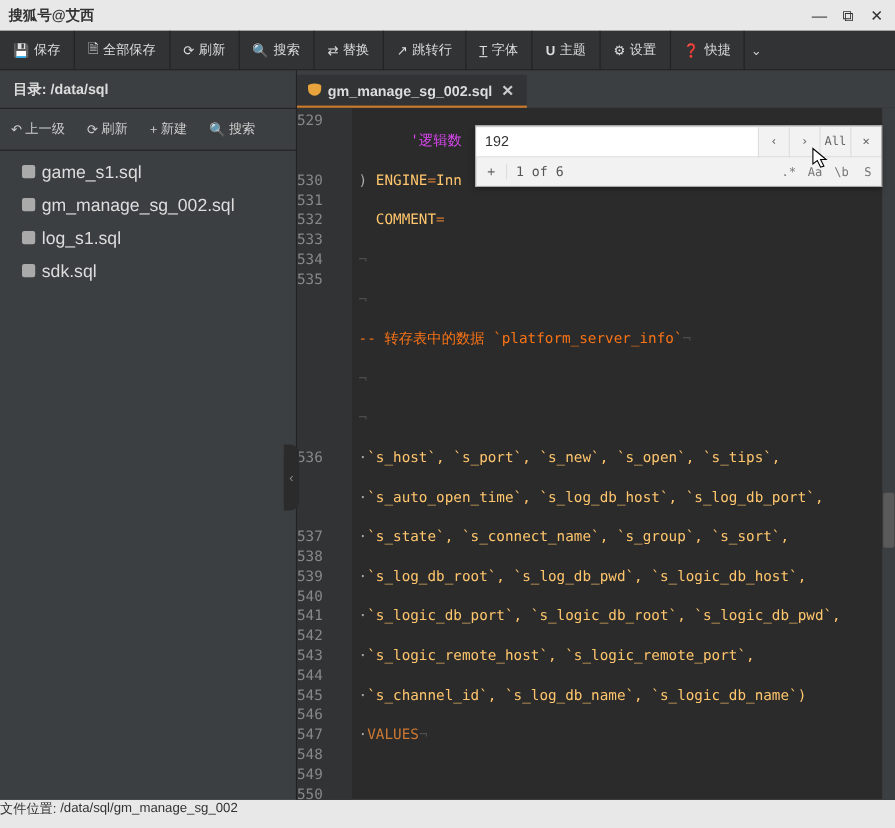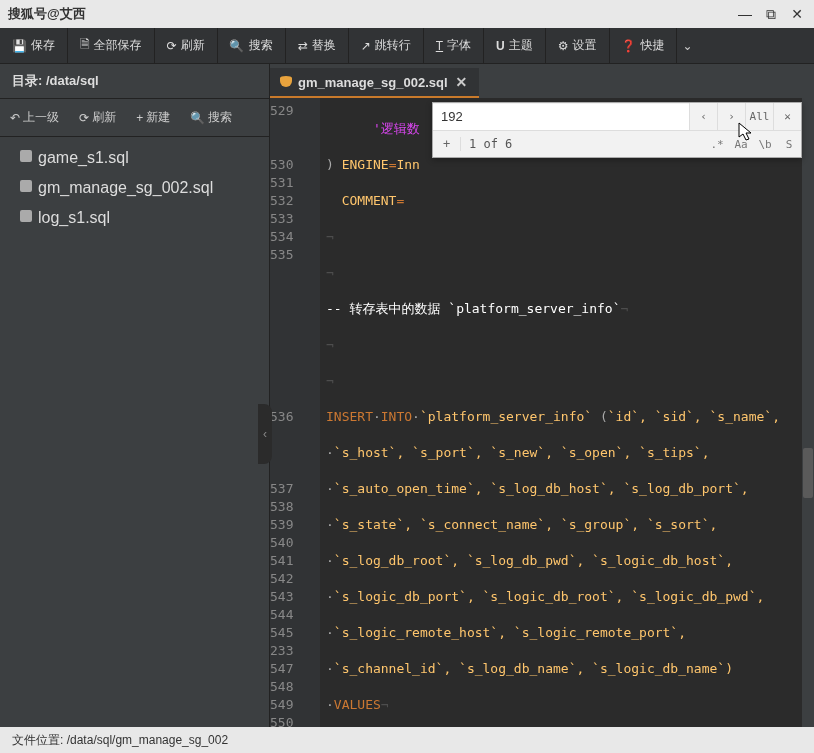--- a/index.html
+++ b/index.html
@@ -25,33 +25,33 @@
 .tab .closex { color: #ccc; font-size: 14px; cursor: pointer; padding: 0 2px; }
 .dbicon { width: 12px; height: 12px; display: inline-block; position: relative; }
 .dbicon::before { content: ""; position: absolute; width: 12px; height: 4px; background: #e8a33d; border-radius: 50%; top: 0; }
 .dbicon::after { content: ""; position: absolute; width: 12px; height: 9px; background: #e8a33d; top: 2px; border-radius: 0 0 6px 6px; }
 .codewrap { flex: 1; display: flex; overflow: hidden; font-family: Consolas, monospace; font-size: 13px; position: relative; }
 .gutter { width: 50px; background: #313335; color: #888; text-align: left; padding: 4px 8px 4px 0; line-height: 18px; user-select: none; }
 .codelines { flex: 1; padding: 4px 6px; line-height: 18px; white-space: pre; color: #aaa; overflow: hidden; }
 .kw { color: #cc7832; }
 .str { color: #d946ef; }
 .ident { color: #ffc66d; text-align: center; }
-.cmt { color: #ffffff; margin-top: 22px; }
+.cmt { color: #f97316; margin-top: 22px; }
 .punct { color: #aaa; }
 .ws { color: #4d4d4d; }
-.findpanel { position: absolute; top: 4px; right: 12px; width: 370px; background: #f2f2f2; border: 1px solid #aaa; box-shadow: 0 2px 6px rgba(0,0,0,0.3); font-size: 12px; color: #333; z-index: 10; }
+.findpanel { position: absolute; top: 16px; right: 12px; width: 370px; background: #f2f2f2; border: 1px solid #aaa; box-shadow: 0 2px 6px rgba(0,0,0,0.3); font-size: 12px; color: #333; z-index: 10; }
 .findrow { display: flex; align-items: center; height: 28px; border-bottom: 1px solid #ddd; }
 .findinput { flex: 1; padding: 4px 8px; border: none; outline: none; background: #fff; font-size: 13px; color: #333; height: 26px; }
 .findbtn { width: 28px; height: 28px; display: flex; align-items: center; justify-content: center; border-left: 1px solid #ddd; color: #666; cursor: pointer; font-size: 11px; }
 .findrow2 { display: flex; align-items: center; height: 26px; }
 .findplus { width: 28px; text-align: center; border-right: 1px solid #ddd; color: #666; cursor: pointer; }
 .findcount { flex: 1; padding: 0 8px; color: #555; }
 .findopt { width: 24px; text-align: center; color: #777; cursor: pointer; font-size: 11px; }
 .cursorimg { position: absolute; top: 18px; right: 46px; pointer-events: none; z-index: 15; }
-.statusbar { height: 26px; background: #e8e8e8; display: flex; align-items: center; padding: 0 12px; color: #333; font-size: 12px; }
+.statusbar { height: 26px; background: #e8e8e8; display: flex; align-items: flex-start; padding: 0 0; color: #333; font-size: 12px; }
 .scrollbar-v { position: absolute; right: 0; top: 34px; bottom: 0; width: 12px; background: #3c3f41; }
 .scrollbar-thumb { position: absolute; right: 1px; top: 350px; width: 10px; height: 50px; background: #5a5a5a; border-radius: 2px; }
 </style>
 </head>
 <body>
 
 <div class="titlebar">
   <span class="title">搜狐号@艾西</span>
   <span class="winbtn">—</span>
   <span class="winbtn">⧉</span>
@@ -123,20 +123,21 @@
         </div>
       <div class="sbtool">
           <span>🔍</span>
           <span>搜索</span>
         </div>
     </div>
     <div class="filelist">
       <div class="fileitem">game_s1.sql</div>
       <div class="fileitem">gm_manage_sg_002.sql</div>
       <div class="fileitem">log_s1.sql</div>
+      <div class="fileitem">sdk.sql</div>
     </div>
   </div>
 
   <div class="collapse-handle">‹</div>
 
   <div class="editor">
     <div class="tabbar">
       <div class="tab">
         <span class="dbicon"></span>
         <span>gm_manage_sg_002.sql</span>
@@ -169,36 +170,35 @@
           <div>&nbsp;</div>
           <div>537</div>
           <div>538</div>
           <div>539</div>
           <div>540</div>
           <div>541</div>
           <div>542</div>
           <div>543</div>
           <div>544</div>
           <div>545</div>
-          <div>233</div>
+          <div>546</div>
           <div>547</div>
           <div>548</div>
           <div>549</div>
           <div>550</div>
       </div>
       <div class="codelines">
 <div>      <span class="str">'逻辑数</span></div>
 <div><span class="punct">)</span> <span class="ident">ENGINE</span><span class="kw">=</span><span class="ident">Inn</span></div>
 <div>  <span class="ident">COMMENT</span><span class="kw">=</span></div>
 <div><span class="ws">¬</span></div>
 <div><span class="ws">¬</span></div>
 <div><span class="cmt">-- 转存表中的数据 `platform_server_info`</span><span class="ws">¬</span></div>
 <div><span class="ws">¬</span></div>
 <div><span class="ws">¬</span></div>
-<div><span class="kw">INSERT</span>·<span class="kw">INTO</span>·<span class="ident">`platform_server_info`</span> (<span class="ident">`id`, `sid`, `s_name`,</span></div>
 <div>·<span class="ident">`s_host`, `s_port`, `s_new`, `s_open`, `s_tips`,</span></div>
 <div>·<span class="ident">`s_auto_open_time`, `s_log_db_host`, `s_log_db_port`,</span></div>
 <div>·<span class="ident">`s_state`, `s_connect_name`, `s_group`, `s_sort`,</span></div>
 <div>·<span class="ident">`s_log_db_root`, `s_log_db_pwd`, `s_logic_db_host`,</span></div>
 <div>·<span class="ident">`s_logic_db_port`, `s_logic_db_root`, `s_logic_db_pwd`,</span></div>
 <div>·<span class="ident">`s_logic_remote_host`, `s_logic_remote_port`,</span></div>
 <div>·<span class="ident">`s_channel_id`, `s_log_db_name`, `s_logic_db_name`)</span></div>
 <div>·<span class="kw">VALUES</span><span class="ws">¬</span></div>
 
 

